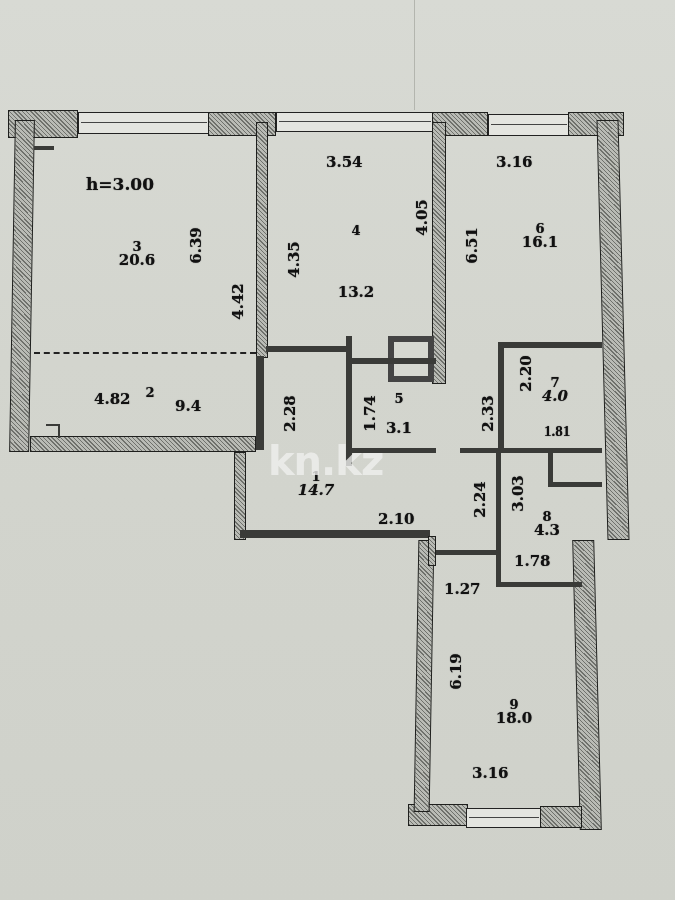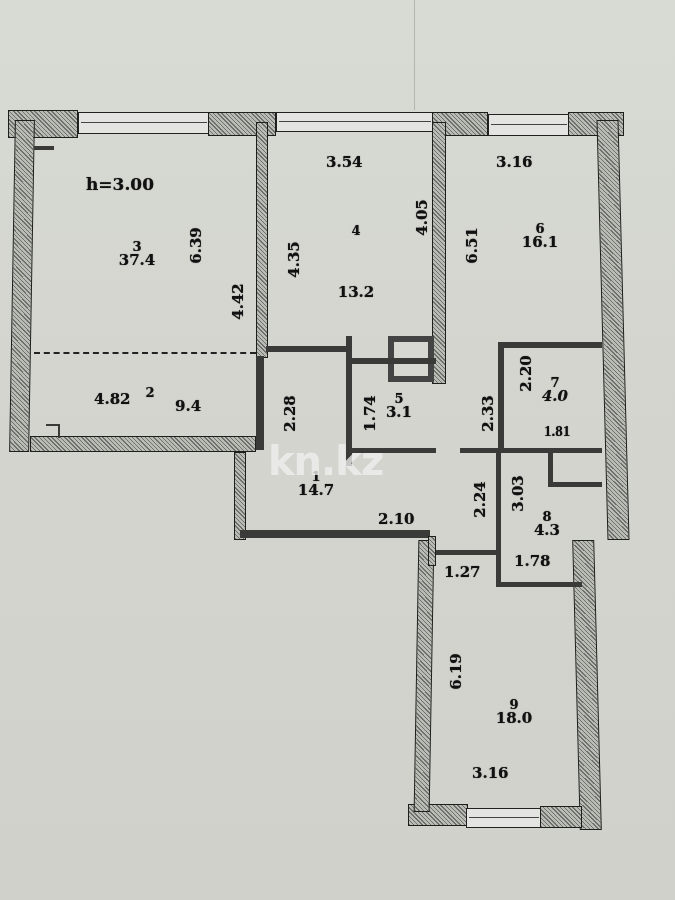--- a/index.html
+++ b/index.html
@@ -95,48 +95,48 @@
   <div class="wall thin" style="left:430px;top:550px;width:70px;height:5px;"></div>
   <div class="wall" style="left:428px;top:536px;width:8px;height:30px;"></div>
   <div class="wall thin" style="left:46px;top:424px;width:14px;height:2px;"></div>
   <div class="wall thin" style="left:58px;top:424px;width:2px;height:14px;"></div>
   <div class="wall thin" style="left:34px;top:146px;width:20px;height:4px;"></div>
 
   <div class="lbl" style="left:86px;top:176px;font-size:17px;">h=3.00</div>
 
   <div class="room-group" style="left:112px;top:240px;width:50px;">
     <div class="lbl room-num" style="position:static;">3</div>
-    <div class="lbl room-area" style="position:static;">37.4</div>
+    <div class="lbl room-area" style="position:static;">20.6</div>
   </div>
   <div class="lbl rot" style="left:178px;top:238px;">6.39</div>
   <div class="lbl rot" style="left:220px;top:294px;">4.42</div>
 
   <div class="room-group" style="left:130px;top:386px;width:40px;">
     <div class="lbl room-num" style="position:static;">2</div>
     <div class="lbl room-area" style="position:static;margin-left:45px;">9.4</div>
   </div>
   <div class="lbl" style="left:94px;top:364px;margin-top:28px;">4.82</div>
 
   <div class="lbl" style="left:326px;top:155px;">3.54</div>
   <div class="room-group" style="left:336px;top:224px;width:40px;">
     <div class="lbl room-num" style="position:static;">4</div>
     <div class="lbl room-area" style="position:static;margin-top:48px;">13.2</div>
   </div>
   <div class="lbl rot" style="left:276px;top:252px;">4.35</div>
   <div class="lbl rot" style="left:404px;top:210px;">4.05</div>
 
   <div class="room-group" style="left:384px;top:392px;width:30px;">
     <div class="lbl room-num" style="position:static;">5</div>
-    <div class="lbl room-area" style="position:static;">3.1</div>
+    <div class="lbl room-area" style="position:static;margin-top:16px;">3.1</div>
   </div>
   <div class="lbl rot" style="left:352px;top:406px;">1.74</div>
 
   <div class="room-group" style="left:296px;top:470px;width:40px;">
     <div class="lbl room-num" style="position:static;">1</div>
-    <div class="lbl room-area" style="position:static;">14.7</div>
+    <div class="lbl room-area" style="position:static;font-style:italic;">14.7</div>
   </div>
   <div class="lbl rot" style="left:272px;top:406px;">2.28</div>
   <div class="lbl" style="left:378px;top:512px;">2.10</div>
   <div class="lbl rot" style="left:462px;top:492px;">2.24</div>
 
   <div class="lbl" style="left:496px;top:155px;">3.16</div>
   <div class="room-group" style="left:520px;top:222px;width:40px;">
     <div class="lbl room-num" style="position:static;">6</div>
     <div class="lbl room-area" style="position:static;">16.1</div>
   </div>
@@ -150,21 +150,21 @@
   <div class="lbl" style="left:544px;top:424px;font-family:Liberation Serif, serif;">1.81</div>
   <div class="lbl rot" style="left:470px;top:406px;">2.33</div>
 
   <div class="room-group" style="left:532px;top:510px;width:30px;">
     <div class="lbl room-num" style="position:static;">8</div>
     <div class="lbl room-area" style="position:static;">4.3</div>
   </div>
   <div class="lbl rot" style="left:500px;top:486px;">3.03</div>
   <div class="lbl" style="left:514px;top:554px;">1.78</div>
 
-  <div class="lbl" style="left:444px;top:565px;">1.27</div>
+  <div class="lbl" style="left:444px;top:582px;">1.27</div>
   <div class="room-group" style="left:492px;top:698px;width:44px;">
     <div class="lbl room-num" style="position:static;">9</div>
     <div class="lbl room-area" style="position:static;">18.0</div>
   </div>
   <div class="lbl rot" style="left:438px;top:664px;">6.19</div>
   <div class="lbl" style="left:472px;top:766px;">3.16</div>
 
   <div class="watermark">kn.kz</div>
 </div>
 

